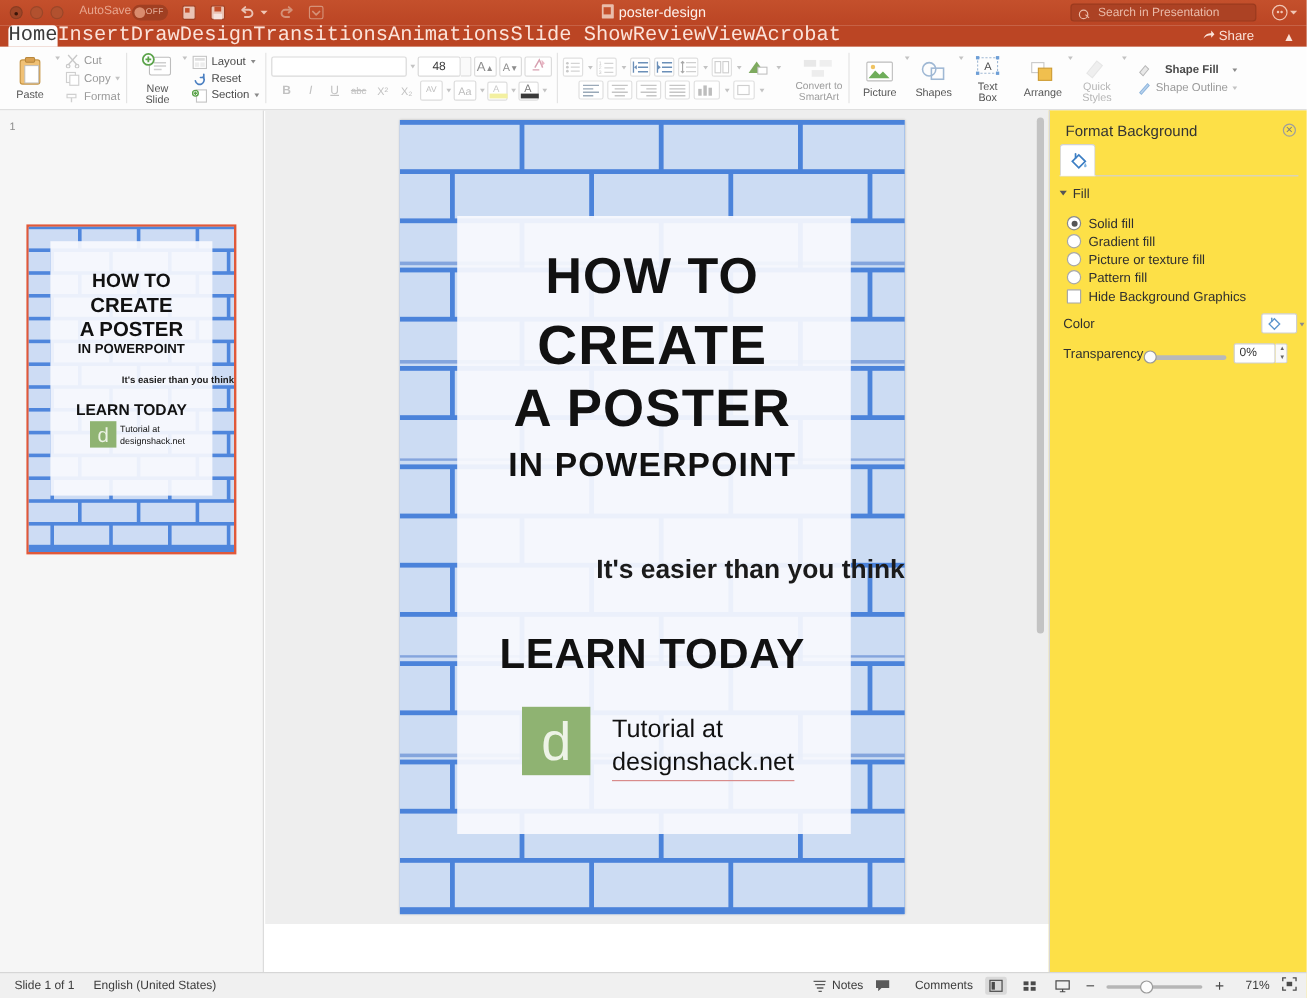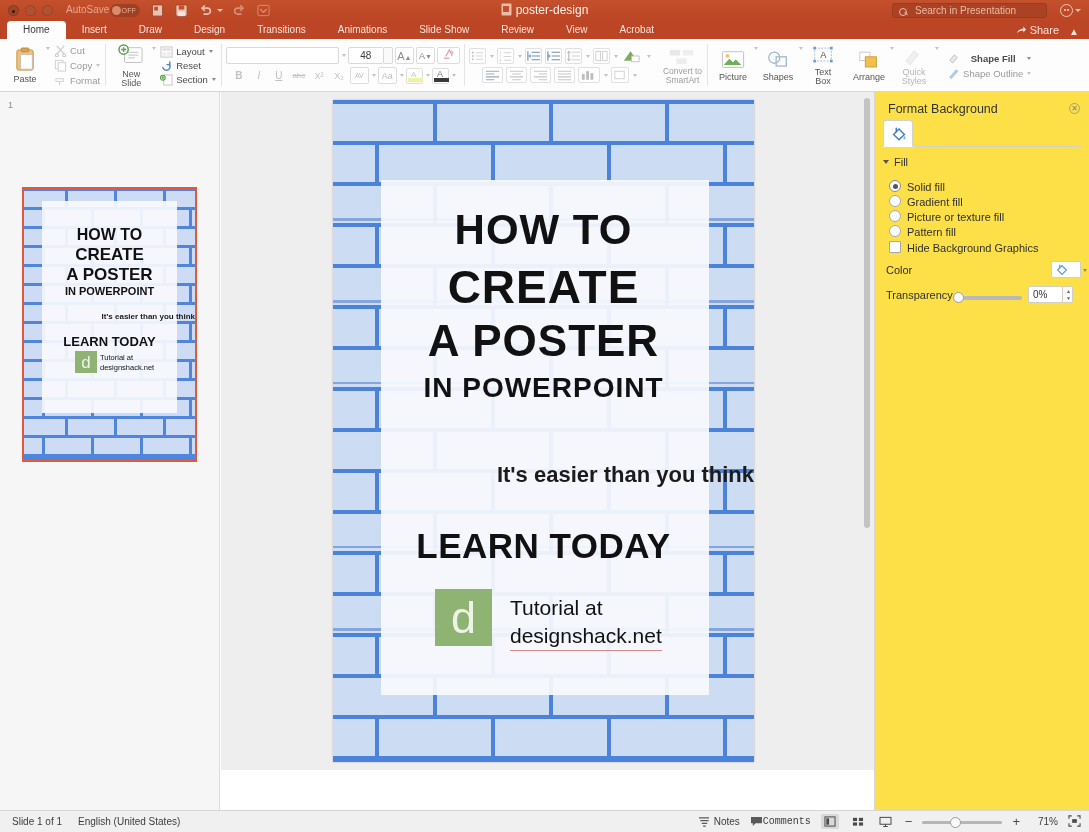--- a/index.html
+++ b/index.html
@@ -39,24 +39,24 @@
   }
   .search:before{content:"";position:absolute;left:6px;top:4px;width:6px;height:6px;border:1.2px solid #eabaa8;border-radius:50%;}
   .search:after{content:"";position:absolute;left:11px;top:9px;width:4px;height:1.2px;background:#eabaa8;transform:rotate(42deg);}
   .smiley { position:absolute; right:16px; top:4px; width:13px;height:13px;border-radius:50%;border:1.3px solid #f0c6b5;}
   .smiley .e{position:absolute;width:1.6px;height:1.6px;border-radius:50%;background:#f0c6b5;top:4px;}
   .caret-w{position:absolute;right:8px;top:9px;width:0;height:0;border-left:3px solid transparent;border-right:3px solid transparent;border-top:3px solid #f0c6b5;}
 
   
   .tabs { position:absolute; left:0; top:21px; width:1089px; height:18px; background:#bb4524; }
   .tabstrip { display:flex; align-items:flex-end; height:18px; padding-left:7px; }
-  .tab { color:#fbe3da; font-size:10px; padding:0 16px; height:18px; line-height:18px; white-space:nowrap; }
+  .tab { color:#fbe3da; font-size:17px; padding:0 0; height:18px; line-height:18px; white-space:nowrap;font-family:Liberation Mono, monospace; }
   .tab.active { background:#fdfdfd; color:#3a3a3a; border-radius:4px 4px 0 0; font-weight:normal; }
   .share {
-    position:absolute; right:30px; top:3px; color:#fbe3da; font-size:11px;
+    position:absolute; right:44px; top:3px; color:#fbe3da; font-size:11px;
   }
   .share .si{display:inline-block;width:11px;height:10px;vertical-align:-1px;margin-right:3px;}
   .ribcollapse{position:absolute;right:10px;top:5px;color:#fbe3da;font-size:10px;}
 
   
   .ribbon {
     position:absolute; left:0; top:39px; width:1089px; height:53px;
     background:#fdfdfd; border-bottom:1px solid #d7d7d7;
     display:flex; align-items:stretch;
   }
@@ -804,21 +804,21 @@
     <div class="sb-l">Slide 1 of 1</div>
     <div class="sb-lang">English (United States)</div>
 
     <div class="sb-r">
       <span style="display:flex;align-items:center;gap:4px;">
         <svg width="12" height="11" viewBox="0 0 13 12">
             <path d="M1 2h11M2.5 5h9M4 8h6M5.5 11h3" stroke="#5a5a5a" stroke-width="1.2"></path>
           </svg>
         <span>Notes</span>
       </span>
-      <span style="display:flex;align-items:center;gap:0;font-family:Liberation Mono, monospace;">
+      <span style="display:flex;align-items:center;gap:20px;">
         <svg width="13" height="11" viewBox="0 0 14 12">
             <path d="M1 1h12v7H6l-3 3V8H1z" fill="#5a5a5a"></path>
           </svg>
         <span>Comments</span>
       </span>
 
       <span class="viewbtn sel">
         <svg width="12" height="11" viewBox="0 0 13 12">
             <rect x="1" y="1" width="11" height="10" fill="none" stroke="#4a4a4a" stroke-width="1.1"></rect>
             <rect x="2.5" y="2.5" width="3" height="7" fill="#4a4a4a"></rect>

